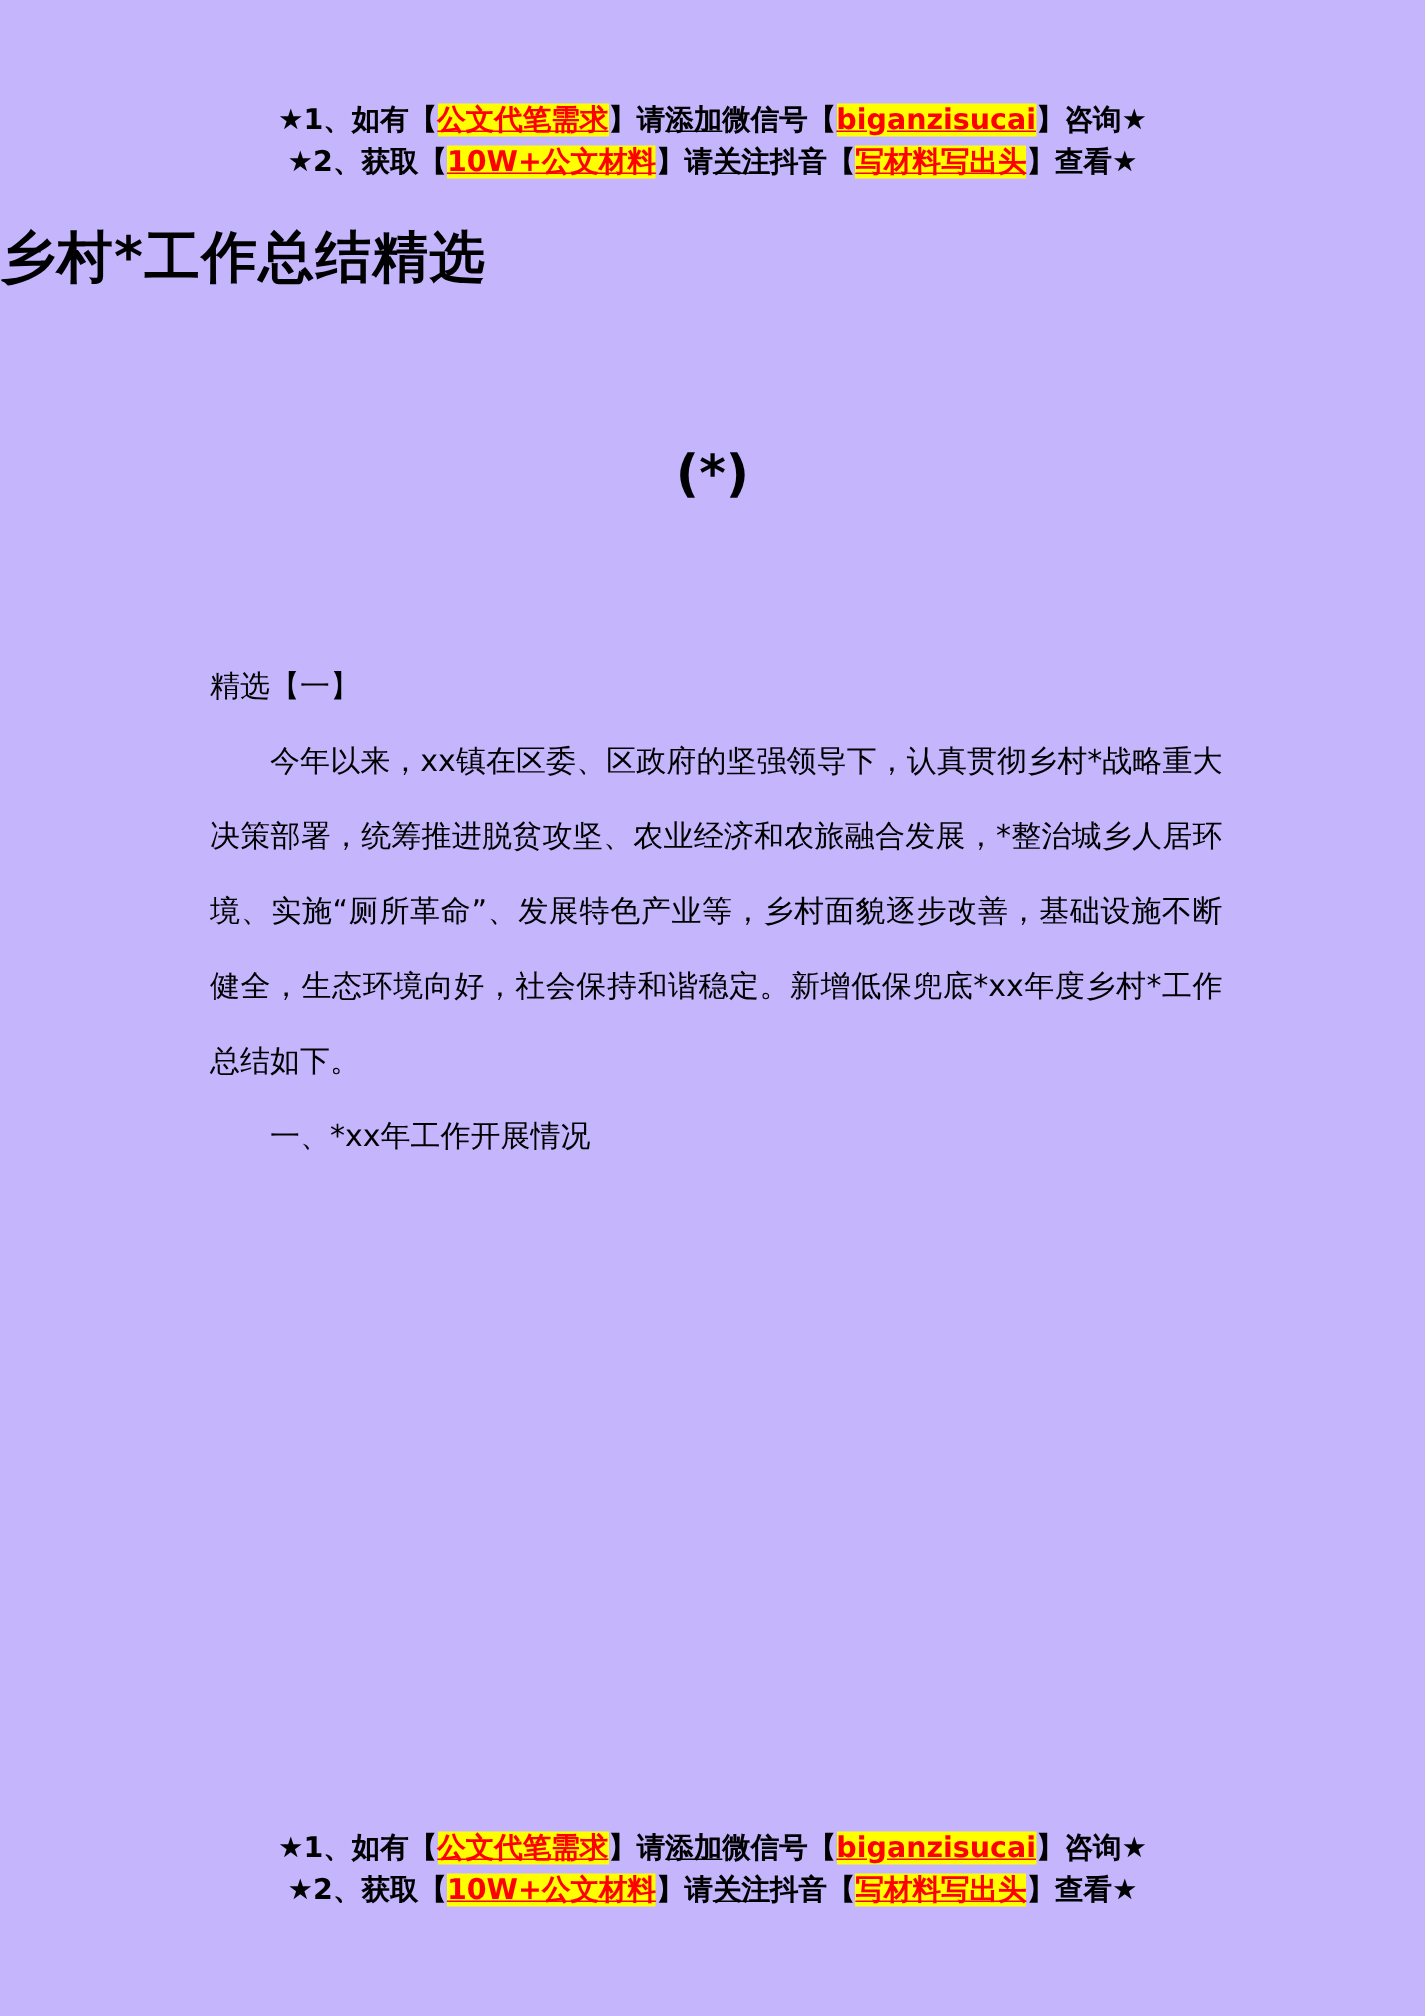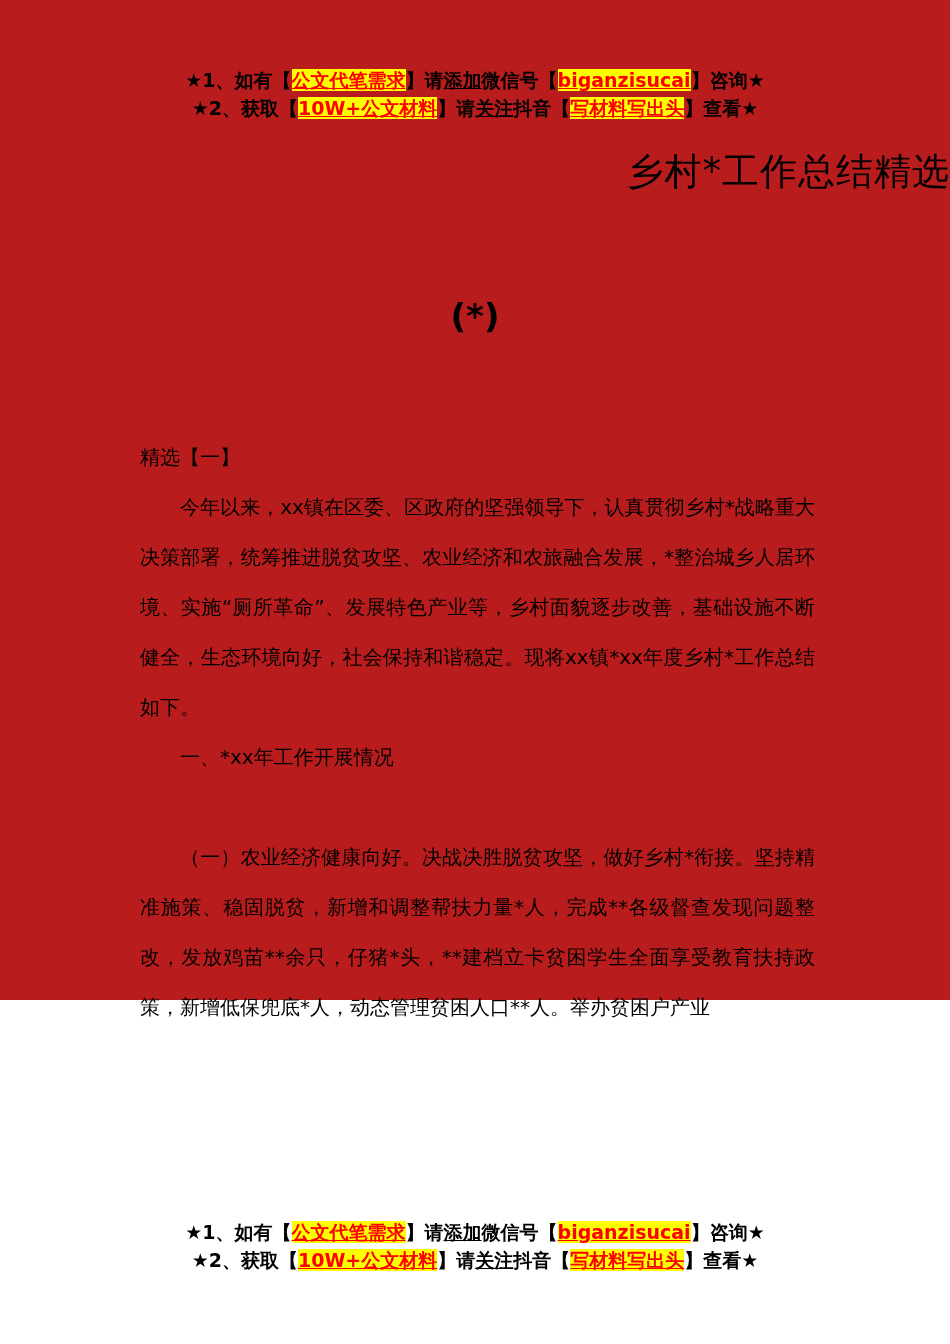--- a/index.html
+++ b/index.html
@@ -8,22 +8,22 @@
     width: 950px;
     height: 1344px;
     font-family: "DejaVu Sans", "Liberation Sans", sans-serif;
     color: #000000;
     position: relative;
     overflow: hidden;
   }
   .page {
     position: relative;
     width: 950px;
-    height: 1000px;
-    background: #b91c1c;
+    height: 1344px;
+    background: #c4b5fd;
   }
   
   .notice {
     text-align: center;
     font-weight: bold;
     font-size: 19px;
     line-height: 28px;
     color: #000000;
     white-space: nowrap;
   }
@@ -31,26 +31,25 @@
   .notice--footer { position: absolute; left: 0; right: 0; top: 1218px; }
   .hl {
     background: #ffff00;
     color: #ff0000;
   }
   .hl--u { text-decoration: underline; }
   .u-black { text-decoration: underline; }
   
   .doc-title {
     margin-top: 28px;
-    text-align: right;
+    text-align: left;
     font-size: 37px;
     line-height: 44px;
-    font-weight: normal;
+    font-weight: bold;
     letter-spacing: 1px;
-    padding-left: 29px;
   }
   .doc-subtitle {
     margin-top: 100px;
     text-align: center;
     font-size: 34px;
     line-height: 44px;
     font-weight: bold;
   }
   
   .content {
@@ -87,23 +86,22 @@
       <span>★2、获取【</span><span class="hl hl--u">10W+公文材料</span><span>】请</span><span class="u-black">关注</span><span>抖音【</span><span class="hl hl--u">写材料写出头</span><span>】查看★</span>
     </div>
   </div>
 
   <h1 class="doc-title">乡村*工作总结精选</h1>
 
   <div class="doc-subtitle">(*)</div>
 
   <div class="content">
     <p class="section-label">精选【一】</p>
-    <p class="para">今年以来，xx镇在区委、区政府的坚强领导下，认真贯彻乡村*战略重大决策部署，统筹推进脱贫攻坚、农业经济和农旅融合发展，*整治城乡人居环境、实施“厕所革命”、发展特色产业等，乡村面貌逐步改善，基础设施不断健全，生态环境向好，社会保持和谐稳定。现将xx镇*xx年度乡村*工作总结如下。</p>
+    <p class="para">今年以来，xx镇在区委、区政府的坚强领导下，认真贯彻乡村*战略重大决策部署，统筹推进脱贫攻坚、农业经济和农旅融合发展，*整治城乡人居环境、实施“厕所革命”、发展特色产业等，乡村面貌逐步改善，基础设施不断健全，生态环境向好，社会保持和谐稳定。新增低保兜底*xx年度乡村*工作总结如下。</p>
     <p class="section-heading">一、*xx年工作开展情况</p>
-    <p class="para para--spaced">（一）农业经济健康向好。决战决胜脱贫攻坚，做好乡村*衔接。坚持精准施策、稳固脱贫，新增和调整帮扶力量*人，完成**各级督查发现问题整改，发放鸡苗**余只，仔猪*头，**建档立卡贫困学生全面享受教育扶持政策，新增低保兜底*人，动态管理贫困人口**人。举办贫困户产业</p>
   </div>
 
   <div class="notice notice--footer">
     <div>
       <span>★1、如有【</span><span class="hl hl--u">公文代笔需求</span><span>】请</span><span class="u-black">添加</span><span>微信号【</span><span class="hl hl--u">biganzisucai</span><span>】咨询★</span>
     </div>
     <div>
       <span>★2、获取【</span><span class="hl hl--u">10W+公文材料</span><span>】请</span><span class="u-black">关注</span><span>抖音【</span><span class="hl hl--u">写材料写出头</span><span>】查看★</span>
     </div>
   </div>

